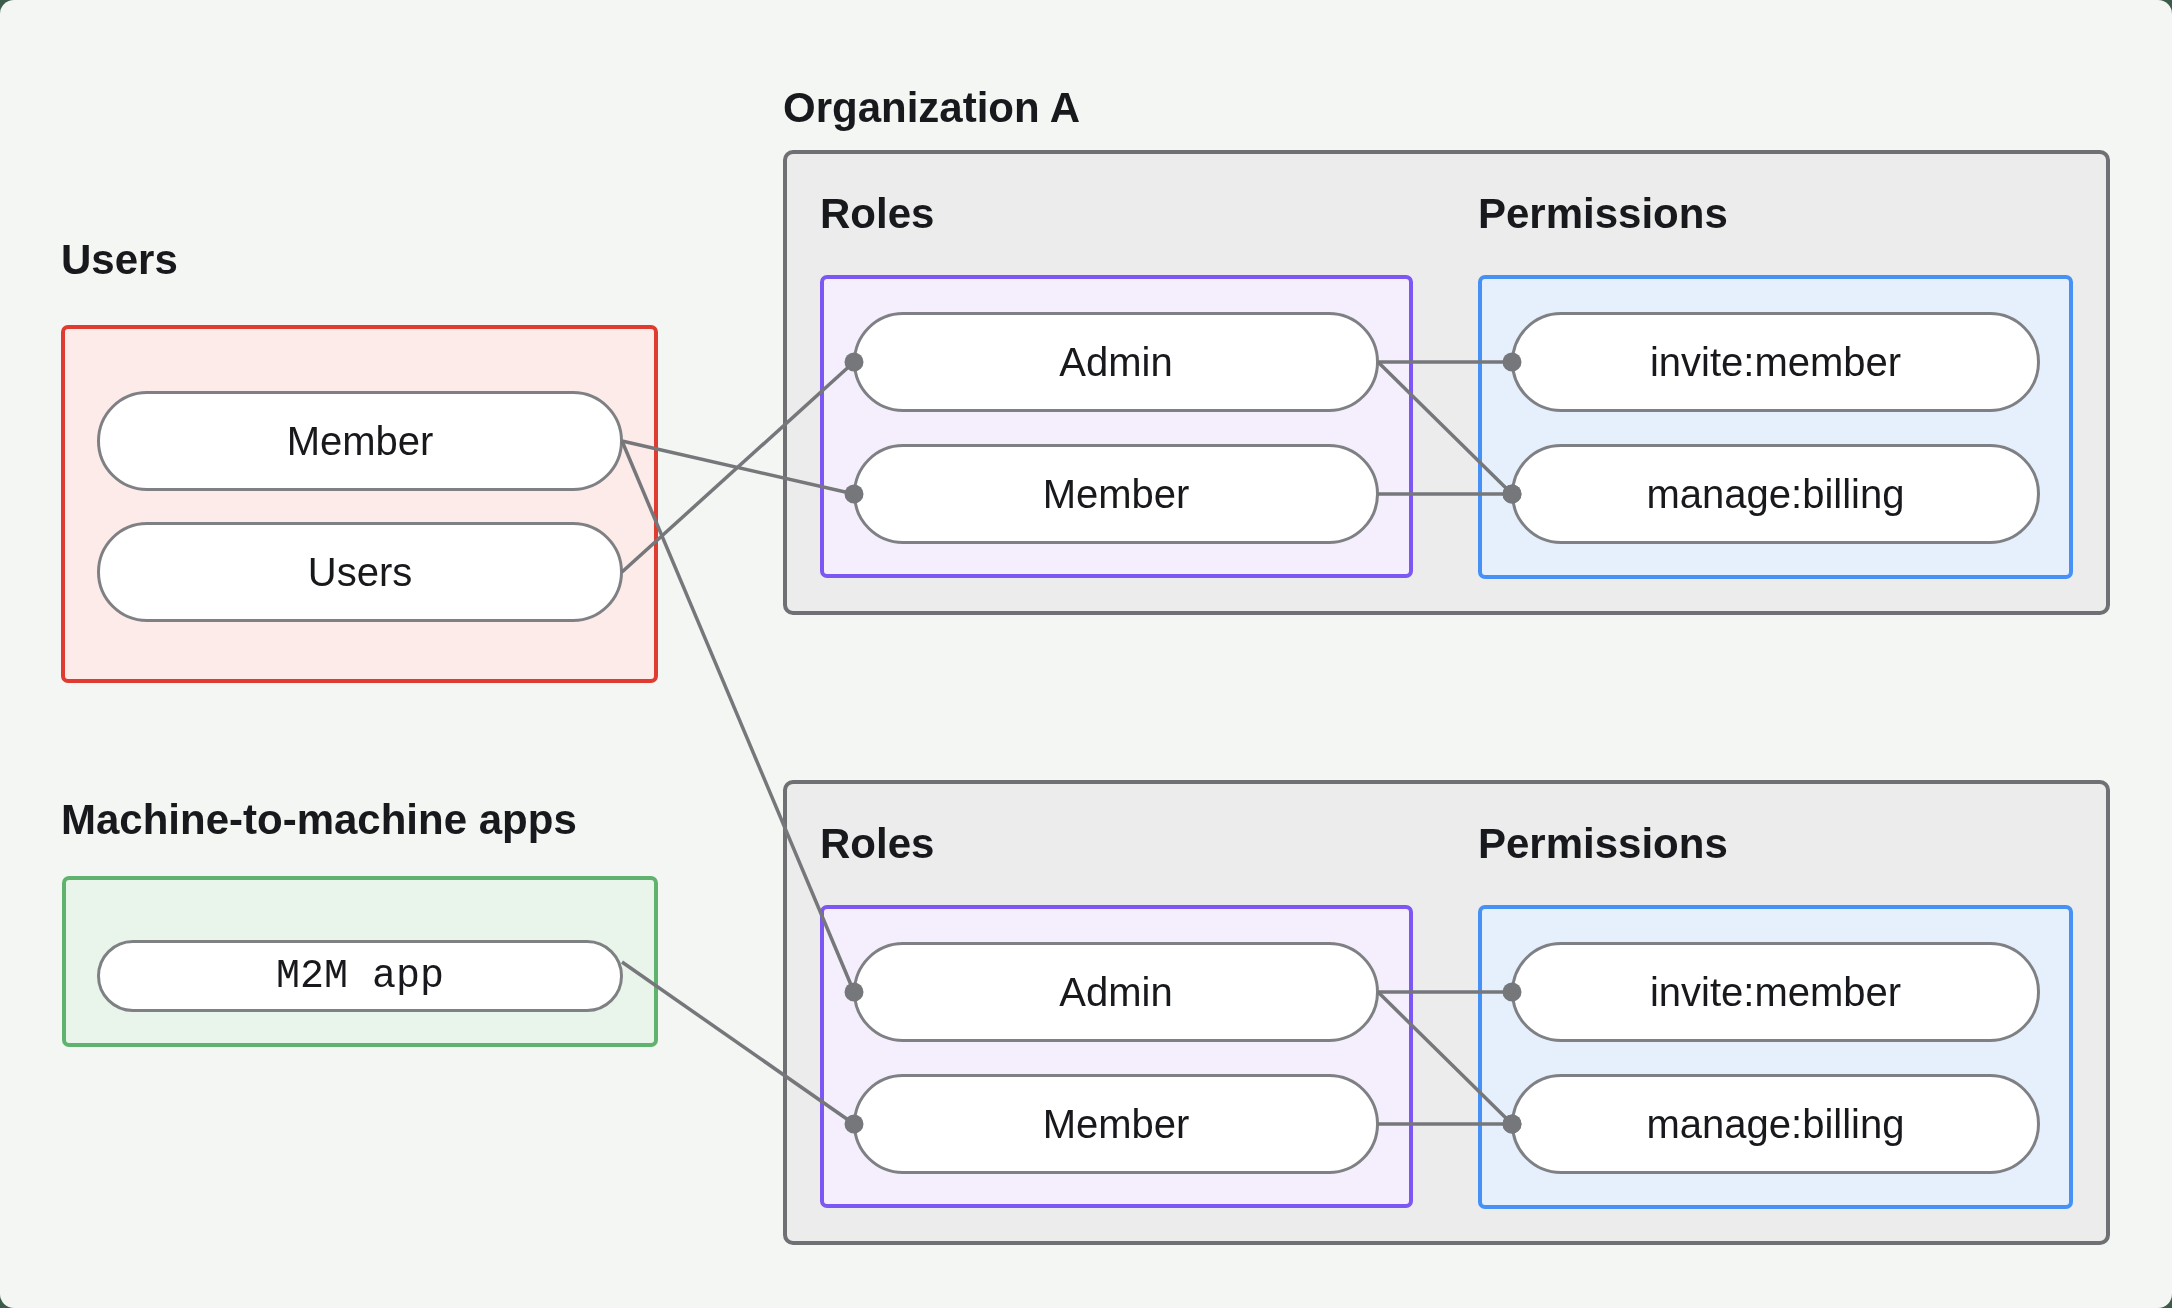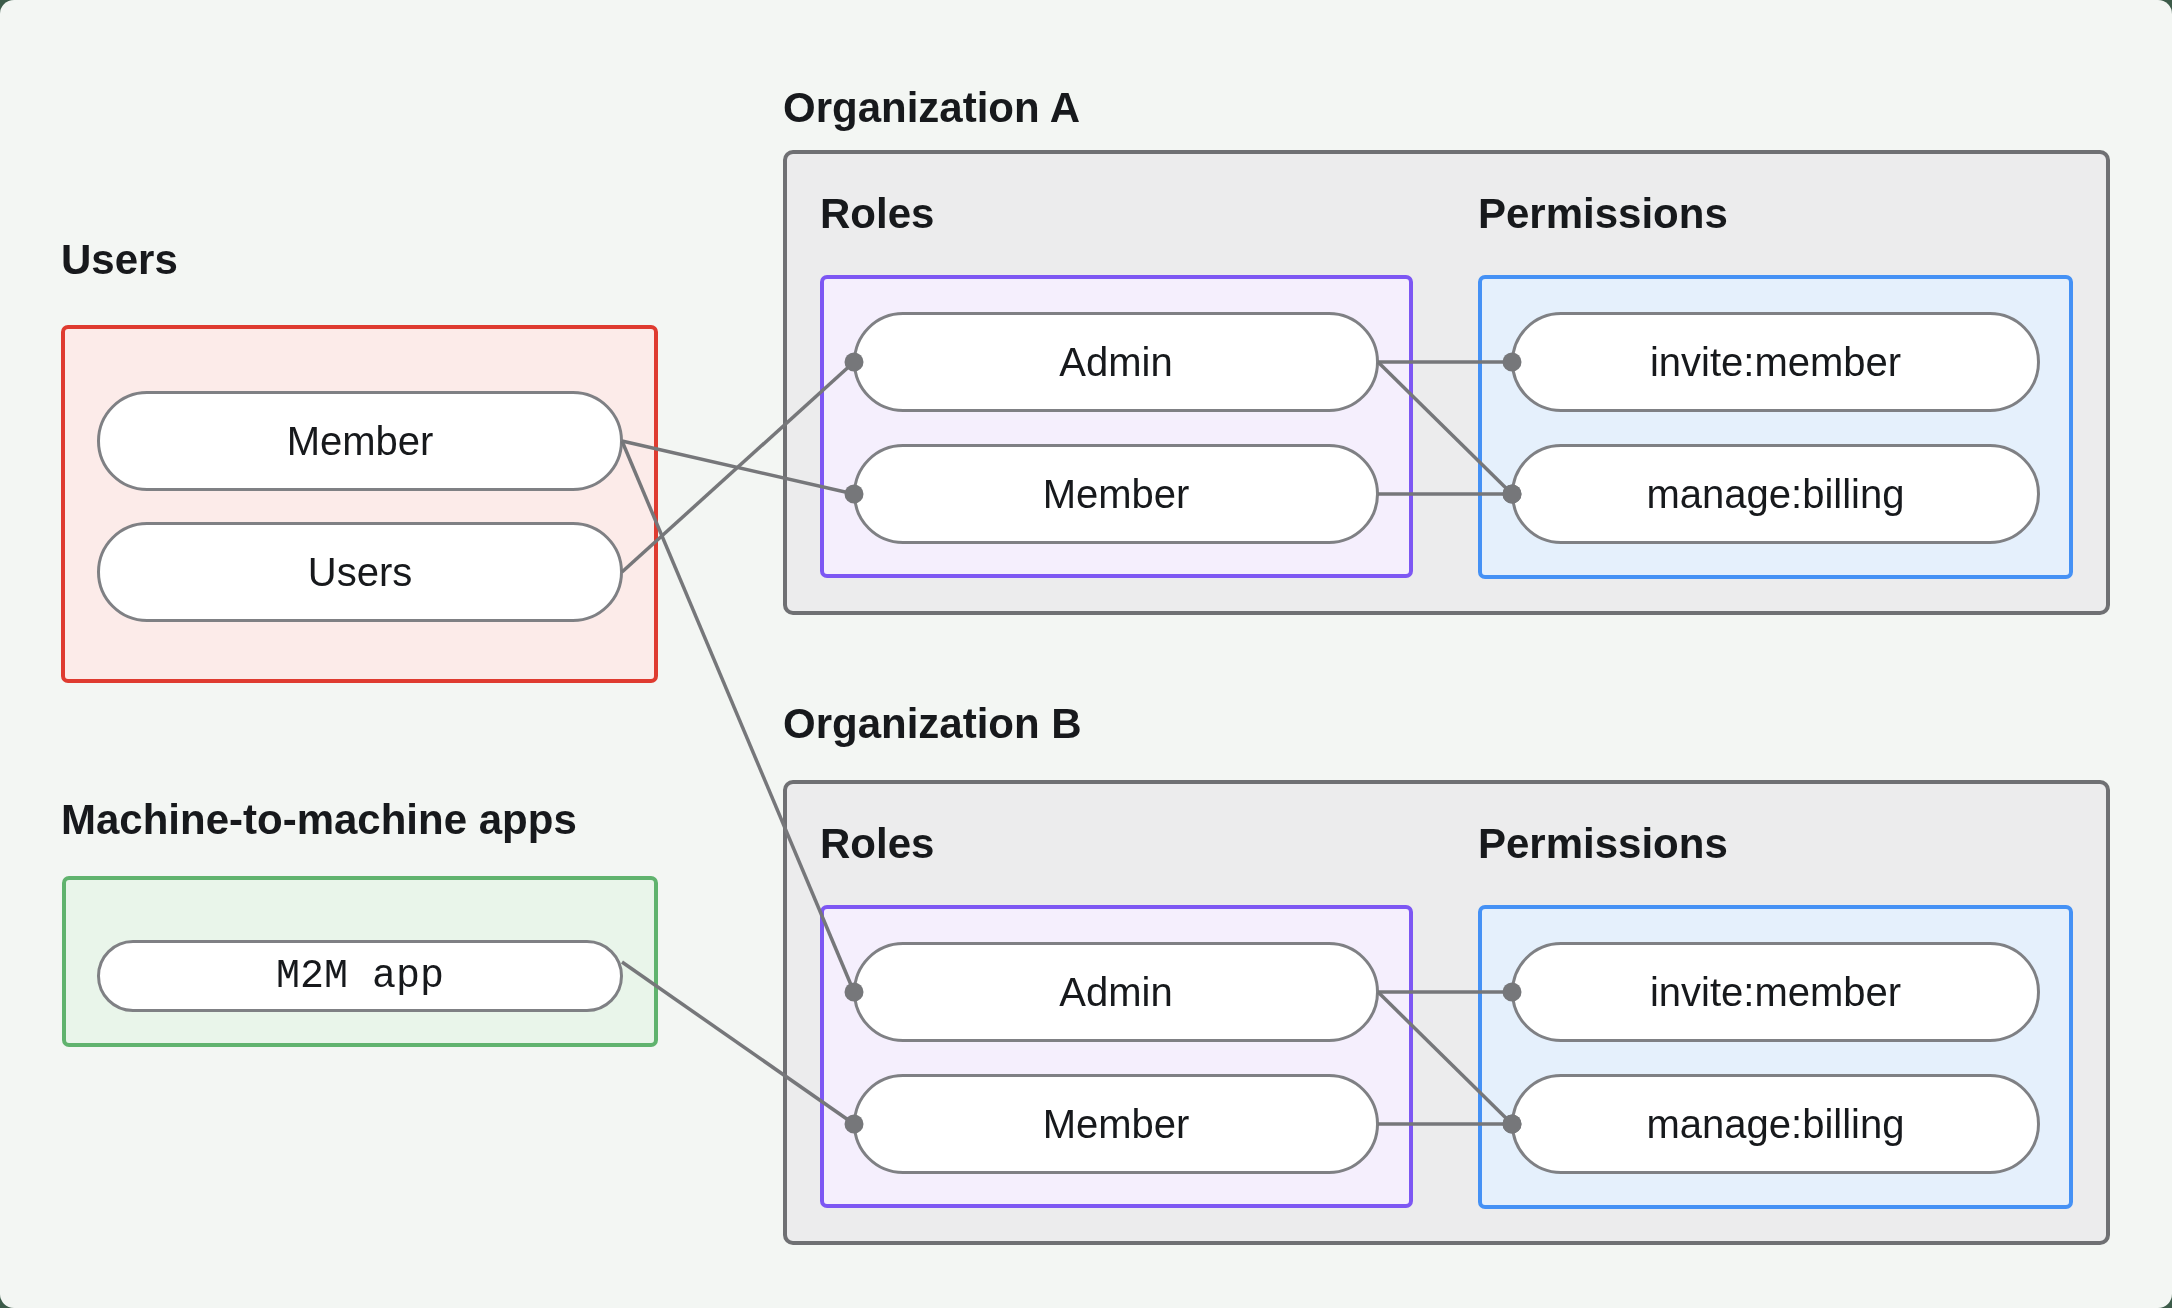--- a/index.html
+++ b/index.html
@@ -111,21 +111,20 @@
   <div class="group-box permissions" style="left:1478px;top:275px;width:595px;height:304px;"></div>
 
   <div class="pill" style="left:853px;top:312px;width:526px;height:100px;">Admin</div>
 
   <div class="pill" style="left:853px;top:444px;width:526px;height:100px;">Member</div>
 
   <div class="pill" style="left:1511px;top:312px;width:529px;height:100px;">invite:member</div>
 
   <div class="pill" style="left:1511px;top:444px;width:529px;height:100px;">manage:billing</div>
 
-  <div class="section-label" style="left:783px;top:700px;">Organization B</div>
 
   <div class="org-box" style="left:783px;top:780px;width:1327px;height:465px;"></div>
 
   <div class="inner-label" style="left:820px;top:820px;">Roles</div>
 
   <div class="inner-label" style="left:1478px;top:820px;">Permissions</div>
 
   <div class="group-box roles" style="left:820px;top:905px;width:593px;height:303px;"></div>
 
   <div class="group-box permissions" style="left:1478px;top:905px;width:595px;height:304px;"></div>

